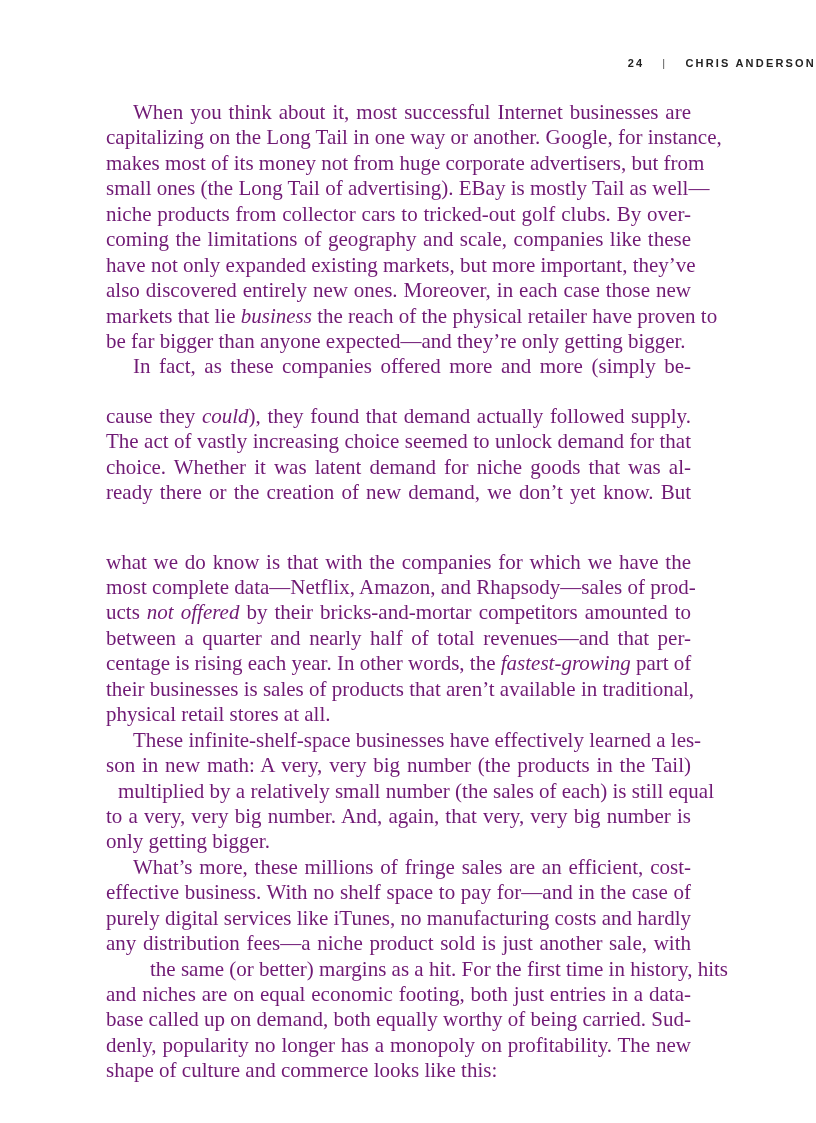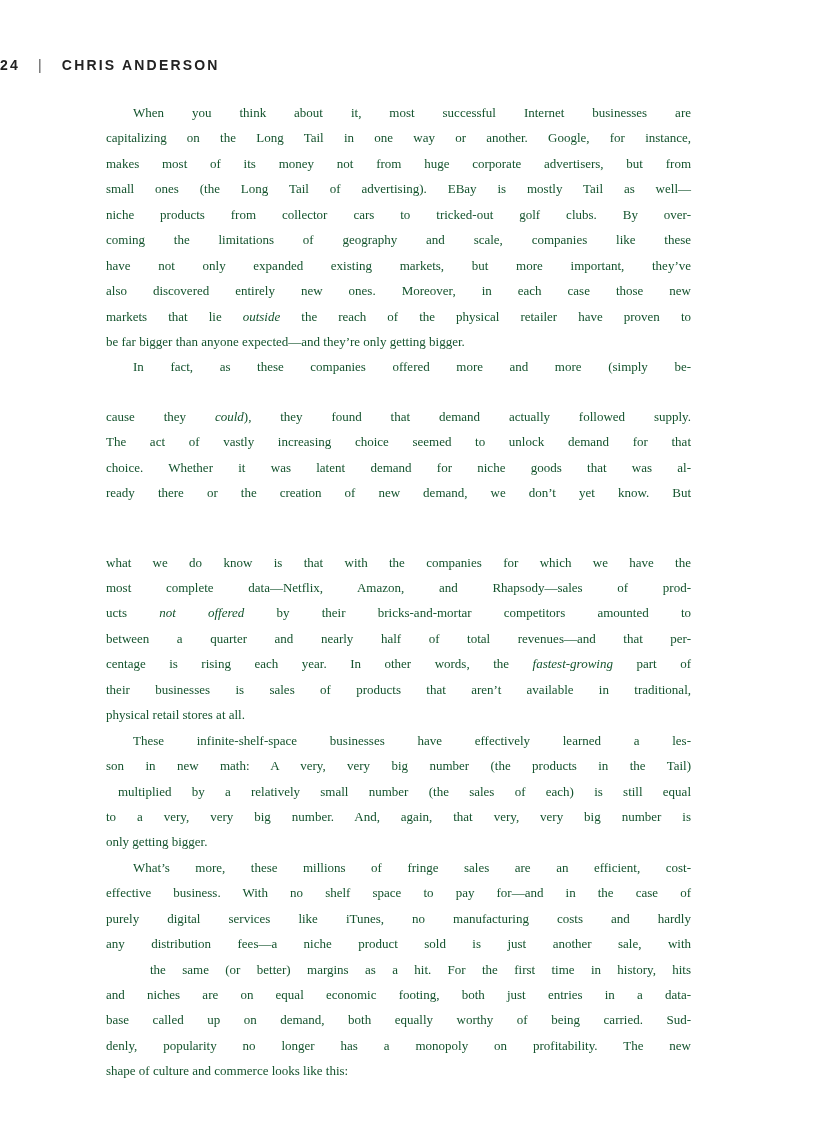--- a/index.html
+++ b/index.html
@@ -1,25 +1,25 @@
 <!DOCTYPE html>
 <html><head>
   <meta charset="utf-8">
   <style>
     html, body { margin: 0; padding: 0; background: #ffffff; }
     body { width: 816px; height: 1123px; position: relative; overflow: hidden; }
     .running-head {
-      position: absolute; top: 57px; left: 0; width: 816px; text-align: left;
-      font-family: "Liberation Sans", sans-serif; font-weight: bold; font-size: 14px;
+      position: absolute; top: 57px; left: 0; width: 816px; text-align: right;
+      font-family: "Liberation Sans", sans-serif; font-weight: bold; font-size: 11px;
       letter-spacing: 2.2px; color: #222;
     }
     .running-head .sep { display: inline-block; margin: 0 18px; font-weight: normal; color: #555; }
     .body-text {
       position: absolute; top: 100px; left: 106px; width: 585px;
-      font-family: "Liberation Serif", serif; font-size: 13px; color: #14532d;
+      font-family: "Liberation Serif", serif; font-size: 21px; color: #701a75;
     }
     .line {
       height: 25.45px; line-height: 25.45px; white-space: nowrap;
       text-align: justify; text-align-last: justify;
     }
     .line.last { text-align-last: left; }
     .line.indent { text-indent: 27px; }
     .line em { font-style: italic; }
   </style>
 </head>
@@ -32,21 +32,21 @@
 <div class="body-text" id="body-text">
     <div>
       <div class="line indent" style="white-space: nowrap;"><span>When you think about it, most successful Internet businesses are</span></div>
       <div class="line" style="white-space: nowrap;"><span>capitalizing on the Long Tail in one way or another. Google, for instance,</span></div>
       <div class="line" style="white-space: nowrap;"><span>makes most of its money not from huge corporate advertisers, but from</span></div>
       <div class="line" style="white-space: nowrap;"><span>small ones (the Long Tail of advertising). EBay is mostly Tail as well—</span></div>
       <div class="line" style="white-space: nowrap;"><span>niche products from collector cars to tricked-out golf clubs. By over-</span></div>
       <div class="line" style="white-space: nowrap;"><span>coming the limitations of geography and scale, companies like these</span></div>
       <div class="line" style="white-space: nowrap;"><span>have not only expanded existing markets, but more important, they’ve</span></div>
       <div class="line" style="white-space: nowrap;"><span>also discovered entirely new ones. Moreover, in each case those new</span></div>
-      <div class="line" style="white-space: nowrap;"><span>markets that lie </span><em>outside</em><span> the reach of the physical retailer have proven to</span></div>
+      <div class="line" style="white-space: nowrap;"><span>markets that lie </span><em>business</em><span> the reach of the physical retailer have proven to</span></div>
       <div class="line last" style="white-space: nowrap;"><span>be far bigger than anyone expected—and they’re only getting bigger.</span></div>
     </div>
     <div>
       <div class="line indent" style="white-space: nowrap;"><span>In fact, as these companies offered more and more (simply be-</span></div>
       <div class="line" style="white-space: nowrap; margin-top: 24px;"><span>cause they </span><em>could</em><span>), they found that demand actually followed supply.</span></div>
       <div class="line" style="white-space: nowrap;"><span>The act of vastly increasing choice seemed to unlock demand for that</span></div>
       <div class="line" style="white-space: nowrap;"><span>choice. Whether it was latent demand for niche goods that was al-</span></div>
       <div class="line" style="white-space: nowrap;"><span>ready there or the creation of new demand, we don’t yet know. But</span></div>
       <div class="line" style="white-space: nowrap; margin-top: 44px;"><span>what we do know is that with the companies for which we have the</span></div>
       <div class="line" style="white-space: nowrap;"><span>most complete data—Netflix, Amazon, and Rhapsody—sales of prod-</span></div>

